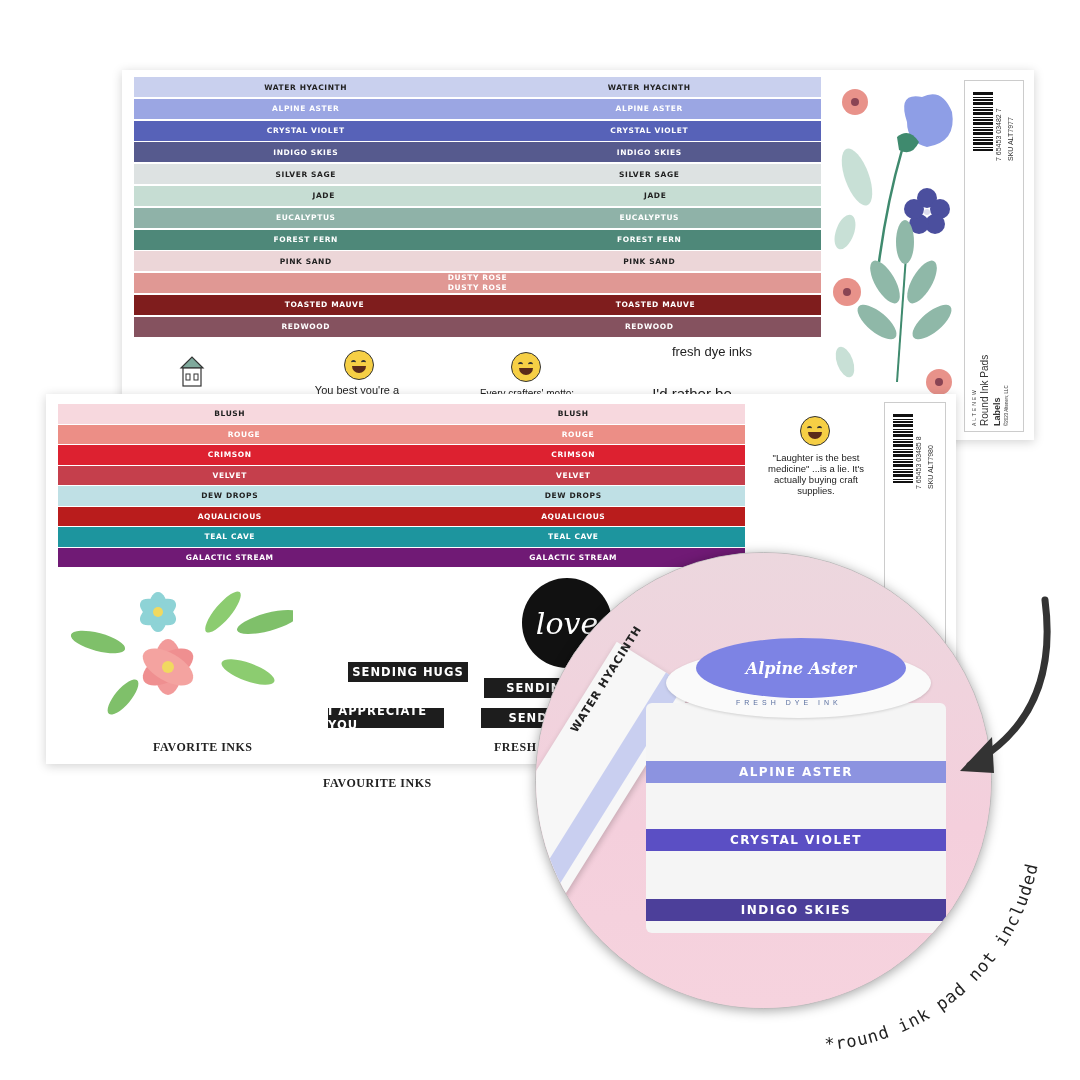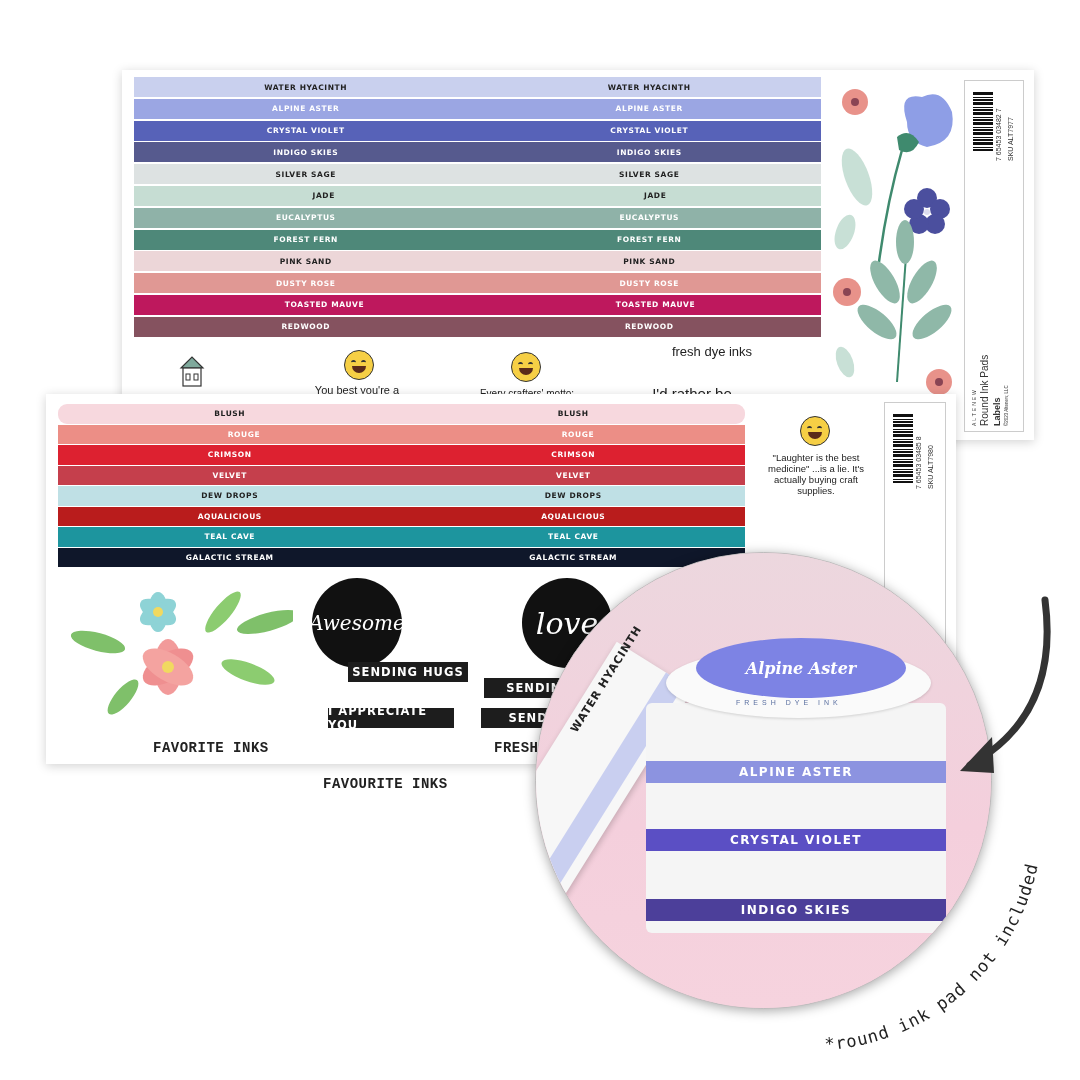--- a/index.html
+++ b/index.html
@@ -16,21 +16,21 @@
   .barcode{position:absolute;border:1px solid #ccc;background:#fff;}
   .bars{position:absolute;background:repeating-linear-gradient(0deg,#111 0 2px,#fff 2px 3px,#111 3px 4px,#fff 4px 6px,#111 6px 9px,#fff 9px 10px);}
   .vtext{position:absolute;transform-origin:left top;transform:rotate(-90deg);white-space:nowrap;color:#333;font-family:"Liberation Sans",sans-serif;}
   .emoji{position:absolute;width:30px;height:30px;border-radius:50%;background:#f6cf45;border:1.5px solid #333;box-sizing:border-box;}
   .emoji .m{position:absolute;left:7px;top:15px;width:14px;height:7px;background:#5a2a1a;border-radius:0 0 8px 8px;}
   .emoji .e1,.emoji .e2{position:absolute;top:9px;width:5px;height:3px;border-top:2px solid #333;border-radius:50% 50% 0 0;}
   .emoji .e1{left:6px}.emoji .e2{left:16px}
   .smalltext{position:absolute;font-size:11px;color:#222;text-align:center;line-height:12px;}
   .circle-word{position:absolute;width:90px;height:90px;border-radius:50%;background:#111;color:#fff;display:flex;align-items:center;justify-content:center;font-family:"DejaVu Serif",serif;font-style:italic;font-size:20px;}
   .pill{position:absolute;background:#1d1d1d;color:#fff;font-family:"DejaVu Sans",sans-serif;font-weight:bold;font-size:11.5px;letter-spacing:1px;display:flex;align-items:center;justify-content:center;height:20px;}
-  .caption{position:absolute;font-family:Liberation Mono, monospace;font-weight:bold;font-size:14px;letter-spacing:0.5px;color:#222;padding-left:44px;}
+  .caption{position:absolute;font-family:Liberation Serif, serif;font-weight:bold;font-size:12px;letter-spacing:0.5px;color:#222;padding-left:44px;}
   #photo{position:absolute;left:535px;top:552px;width:455px;height:455px;border-radius:50%;overflow:hidden;background:#f3cfdc;box-shadow:0 2px 12px rgba(0,0,0,0.35);border:1px solid #bbb;}
   .pad-band{position:absolute;left:110px;width:300px;color:#fff;font-family:"DejaVu Sans",sans-serif;font-weight:bold;font-size:12px;letter-spacing:1.5px;display:flex;align-items:center;justify-content:center;}
   .pad-white{position:absolute;left:110px;width:300px;background:#f5f5f5;}
 </style>
 </head>
 <body>
 
 <div class="sheet" id="sheet1">
   <div class="stripes" id="stripes1">
       <div class="stripe" style="background: rgb(201, 208, 238); color: rgb(34, 34, 34);">
@@ -62,25 +62,25 @@
         <span>EUCALYPTUS</span>
       </div>
       <div class="stripe" style="background: rgb(78, 136, 121); color: rgb(255, 255, 255);">
         <span>FOREST FERN</span>
         <span>FOREST FERN</span>
       </div>
       <div class="stripe" style="background: rgb(236, 214, 216); color: rgb(34, 34, 34);">
         <span>PINK SAND</span>
         <span>PINK SAND</span>
       </div>
-      <div class="stripe" style="background: rgb(224, 152, 148); color: rgb(255, 255, 255);">
+      <div class="stripe" style="background: rgb(224, 152, 148); color: rgb(255, 255, 255); flex-direction: column;">
         <span>DUSTY ROSE</span>
         <span>DUSTY ROSE</span>
       </div>
-      <div class="stripe" style="background: #be185d; color: rgb(255, 255, 255); padding-left: 25px;">
+      <div class="stripe" style="background: #7f1d1d; color: rgb(255, 255, 255); padding-left: 25px;">
         <span>TOASTED MAUVE</span>
         <span>TOASTED MAUVE</span>
       </div>
       <div class="stripe" style="background: rgb(133, 82, 95); color: rgb(255, 255, 255);">
         <span>REDWOOD</span>
         <span>REDWOOD</span>
       </div>
     </div>
 
   <svg style="position:absolute;left:705px;top:12px" width="140" height="320">
@@ -139,21 +139,21 @@
       <div class="m"></div>
     </div>
   <div class="smalltext" style="left:160px;top:314px;width:150px;">You best you're a</div>
   <div class="smalltext" style="left:340px;top:318px;width:130px;font-size:10px;">Every crafters' motto:</div>
   <div class="smalltext" style="left:520px;top:276px;width:140px;font-size:13px;">fresh dye inks</div>
   <div class="smalltext" style="left:510px;top:318px;width:120px;font-size:15px;">I'd rather be</div>
 </div>
 
 <div class="sheet" id="sheet2">
   <div class="stripes" id="stripes2">
-      <div class="stripe" style="background: rgb(247, 216, 222); color: rgb(34, 34, 34); border-radius: 9px;">
+      <div class="stripe" style="background: rgb(247, 216, 222); color: rgb(34, 34, 34);">
         <span>BLUSH</span>
         <span>BLUSH</span>
       </div>
       <div class="stripe" style="background: rgb(236, 142, 134); color: rgb(255, 255, 255); padding-left: 19px;">
         <span>ROUGE</span>
         <span>ROUGE</span>
       </div>
       <div class="stripe" style="background: rgb(221, 33, 48); color: rgb(255, 255, 255);">
         <span>CRIMSON</span>
         <span>CRIMSON</span>
@@ -167,21 +167,21 @@
         <span>DEW DROPS</span>
       </div>
       <div class="stripe" style="background: #b91c1c; color: rgb(255, 255, 255);">
         <span>AQUALICIOUS</span>
         <span>AQUALICIOUS</span>
       </div>
       <div class="stripe" style="background: rgb(29, 149, 158); color: rgb(255, 255, 255);">
         <span>TEAL CAVE</span>
         <span>TEAL CAVE</span>
       </div>
-      <div class="stripe" style="background: #0f172a; color: rgb(255, 255, 255);">
+      <div class="stripe" style="background: #701a75; color: rgb(255, 255, 255);">
         <span>GALACTIC STREAM</span>
         <span>GALACTIC STREAM</span>
       </div>
     </div>
 
   <div class="emoji" style="left:754px;top:22px;">
       <div class="e1"></div>
       <div class="e2"></div>
       <div class="m"></div>
     </div>
@@ -206,26 +206,25 @@
         <circle r="5" fill="#f1d960"></circle>
       </g>
     <g transform="translate(100,85)">
         <ellipse rx="14" ry="28" fill="#f29a9a"></ellipse>
         <ellipse rx="14" ry="28" fill="#ef8f90" transform="rotate(60)"></ellipse>
         <ellipse rx="14" ry="28" fill="#f4a3a0" transform="rotate(120)"></ellipse>
         <circle r="6" fill="#f1d960"></circle>
       </g>
   </svg>
 
-  <div class="circle-word" style="left:266px;top:184px;">Awesome</div>
   <div class="circle-word" style="left:476px;top:184px;font-size:30px;">love</div>
 
   <div class="pill" style="left:302px;top:268px;width:120px;">SENDING HUGS</div>
   <div class="pill" style="left:438px;top:284px;width:110px;">SENDING</div>
-  <div class="pill" style="left:282px;top:314px;width:126px;">I APPRECIATE YOU</div>
+  <div class="pill" style="left:282px;top:314px;width:116px;">I APPRECIATE YOU</div>
   <div class="pill" style="left:435px;top:314px;width:110px;">SENDIN</div>
 
   <div class="caption" style="left:63px;top:346px;">FAVORITE INKS</div>
   <div class="caption" style="left:233px;top:346px;margin-top:36px;">FAVOURITE INKS</div>
   <div class="caption" style="left:404px;top:346px;">FRESH DYE INKS</div>
 </div>
 
 <div id="photo">
   <div style="position:absolute;left:0;top:0;width:455px;height:455px;background:linear-gradient(180deg,#ecd7de 0%,#f4cfdc 60%,#f6d3de 100%);"></div>
 

